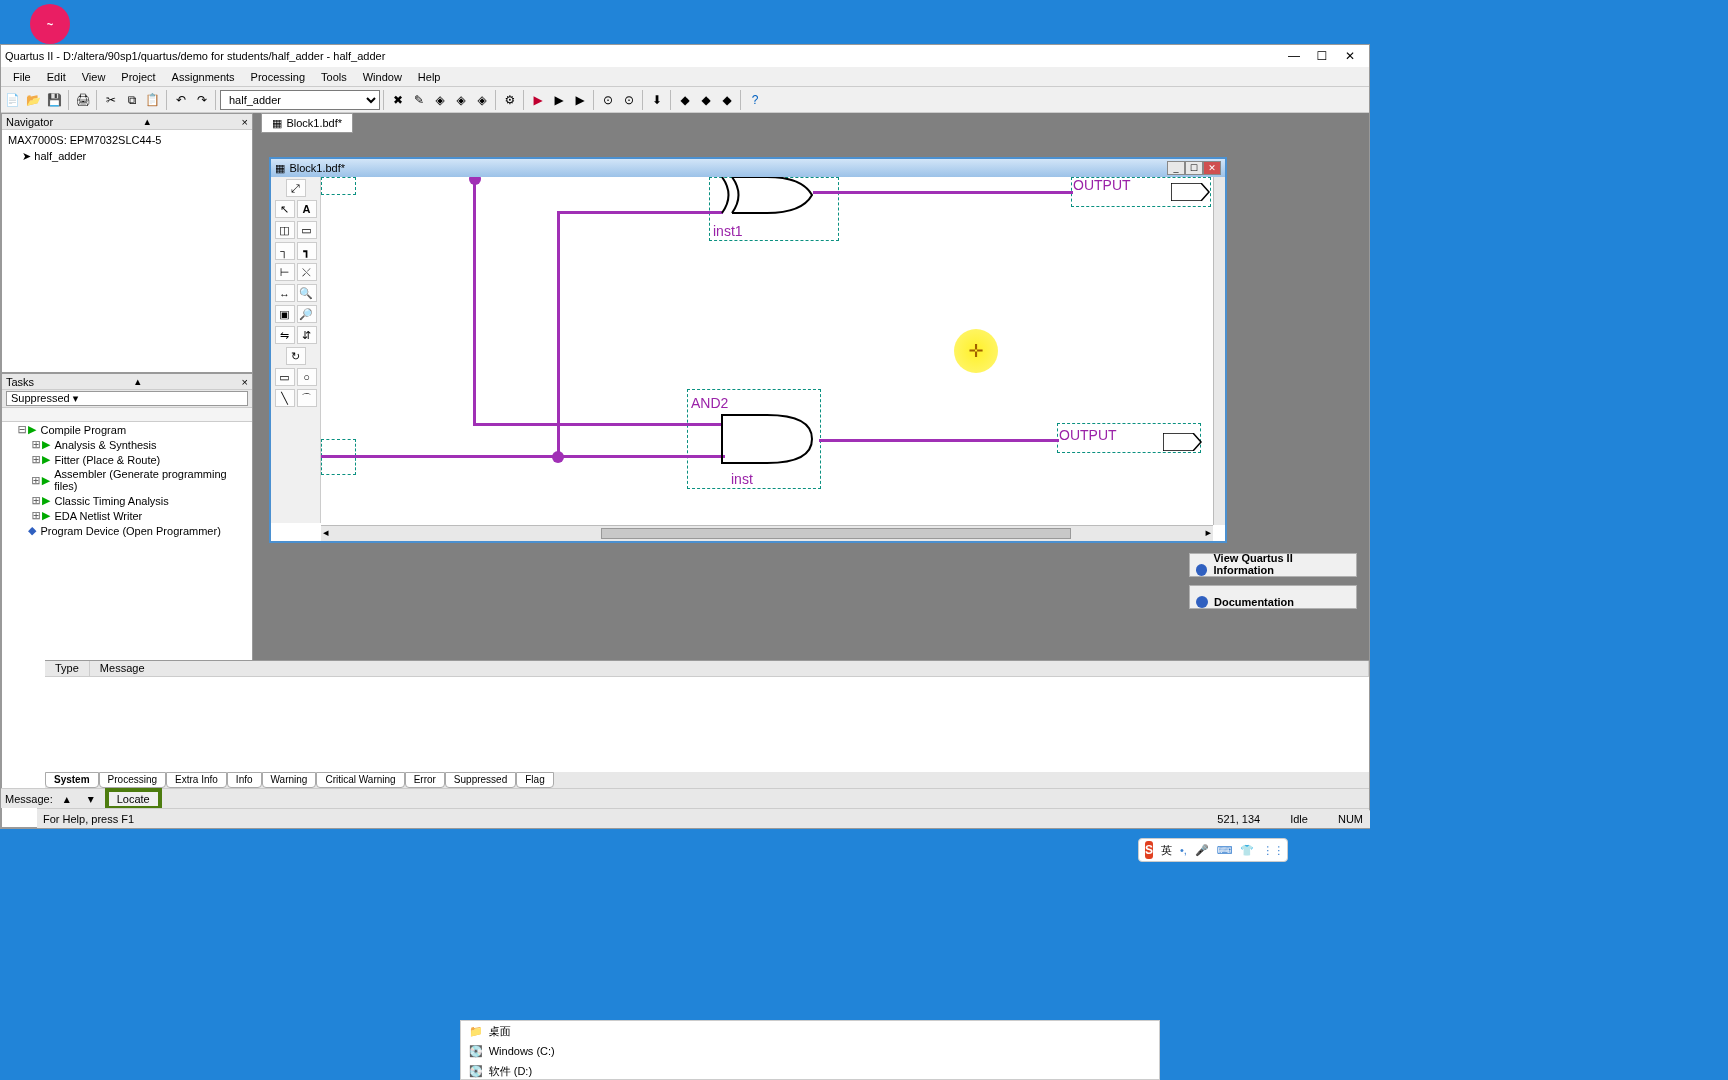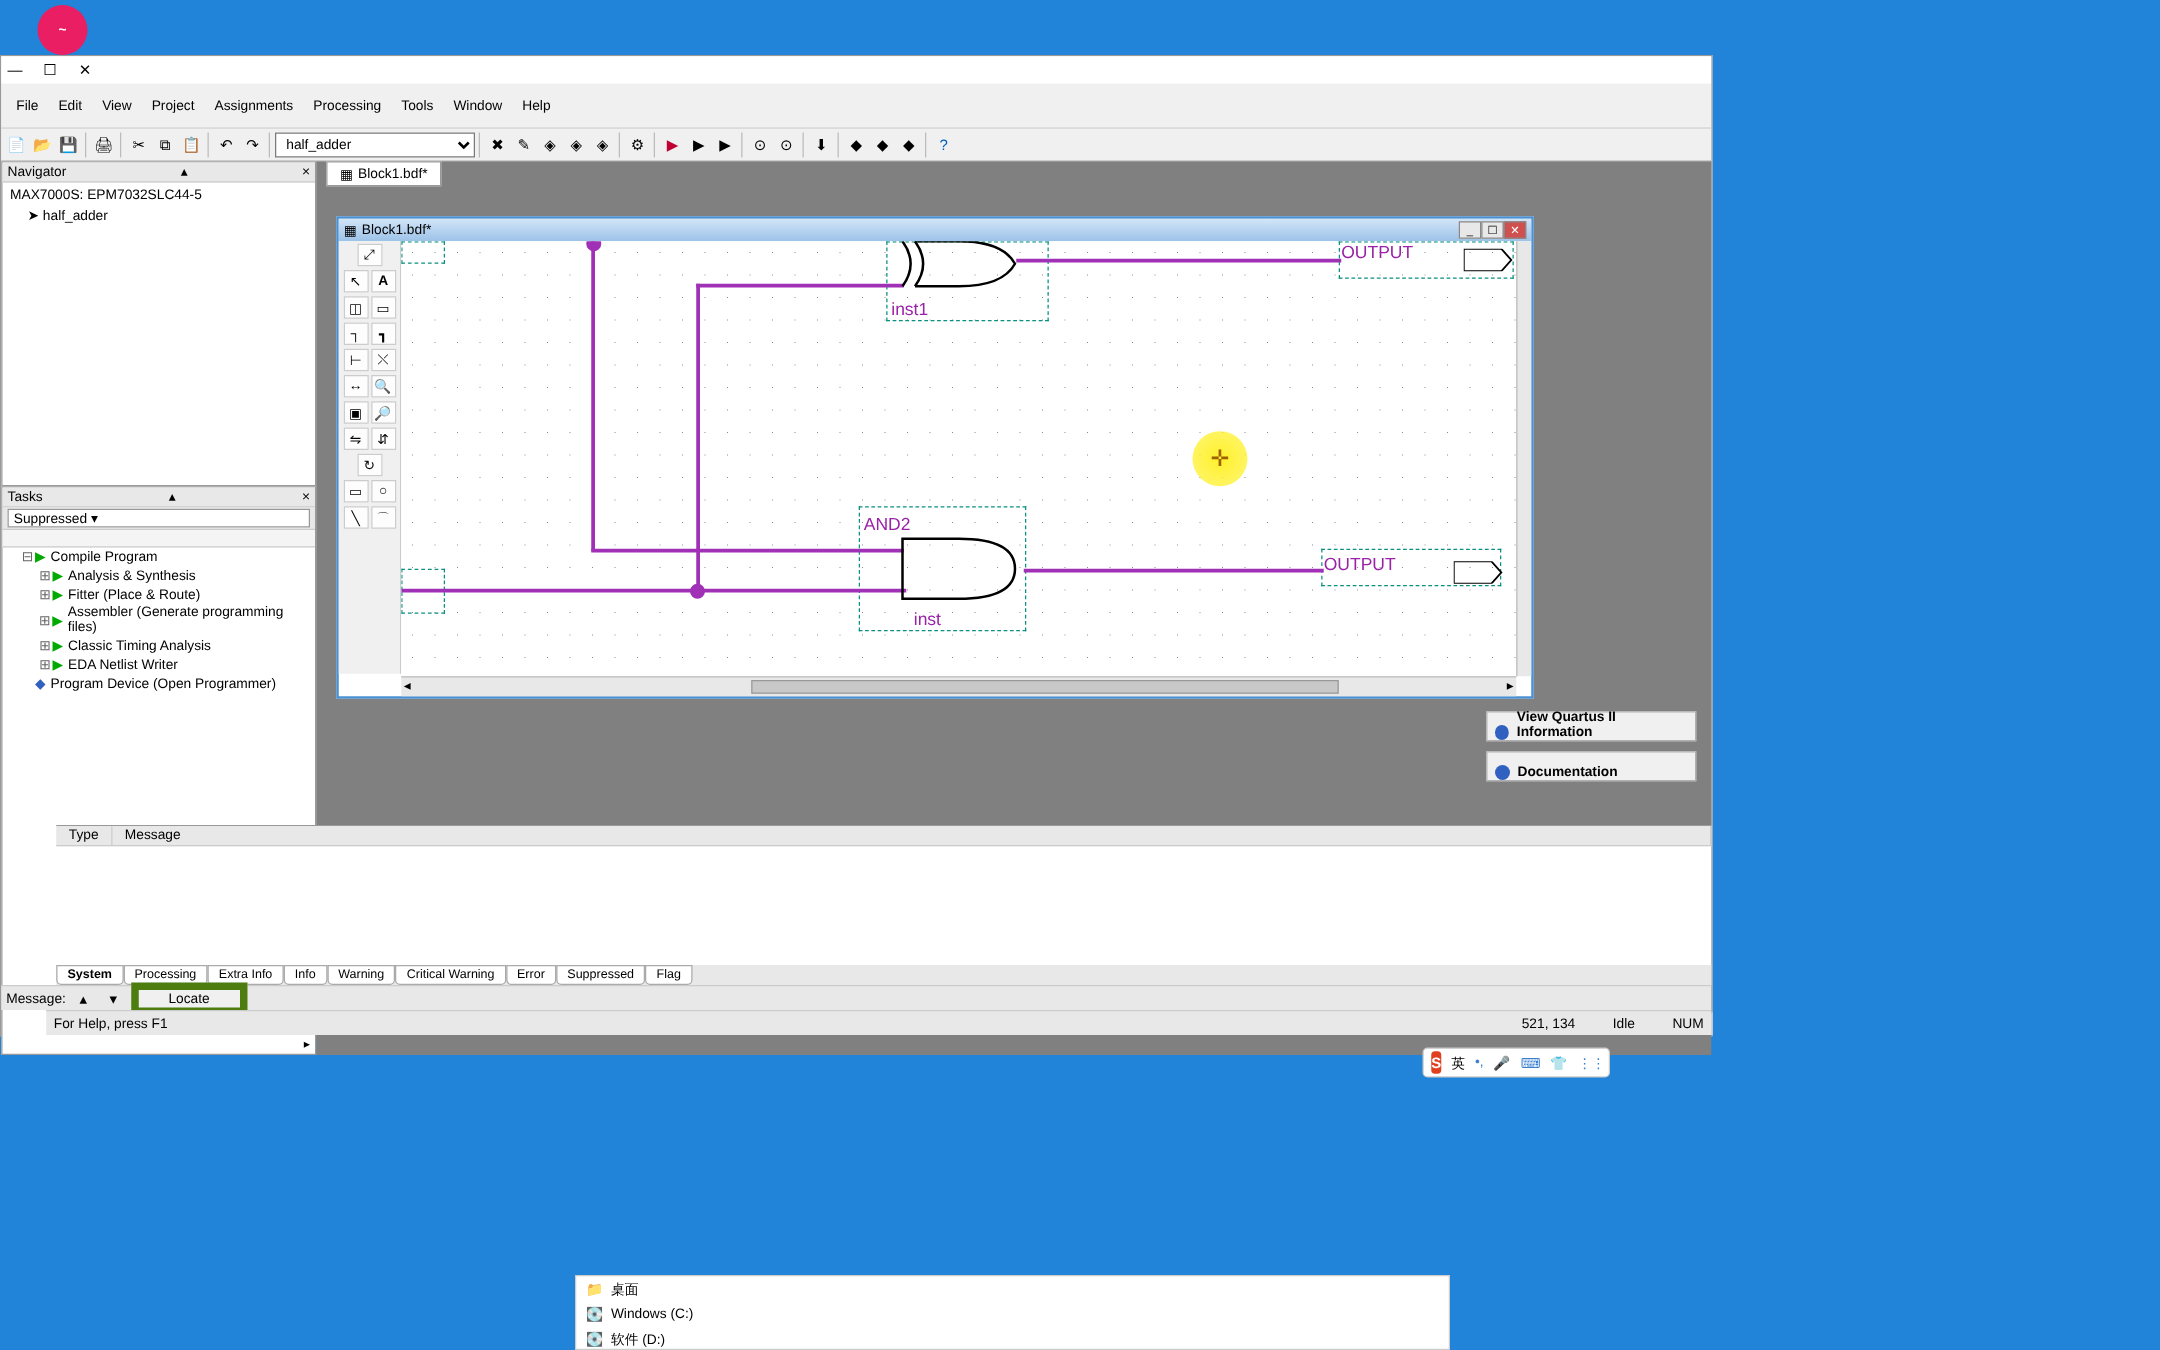--- a/index.html
+++ b/index.html
@@ -3,21 +3,21 @@
   <meta charset="utf-8">
   <style>
     * { margin: 0; padding: 0; box-sizing: border-box; font-family: "Microsoft Sans Serif", Tahoma, sans-serif; font-size: 11px; }
     body { background: #2184d8; width: 1728px; height: 1080px; overflow: hidden; }
     .desktop-icon { position: absolute; top: 4px; left: 30px; width: 40px; height: 40px; background: #e91e63; border-radius: 50%; display: flex; align-items: center; justify-content: center; color: white; font-weight: bold; }
     .app-window { position: absolute; top: 44px; left: 0; width: 1370px; height: 785px; background: #f0f0f0; border: 1px solid #999; }
     .title-bar { background: #fff; height: 22px; display: flex; align-items: center; padding: 0 4px; font-size: 11px; }
     .title-bar .title { flex: 1; }
     .title-controls { display: flex; gap: 14px; margin-right: 8px; }
     .title-controls span { width: 14px; height: 14px; display: flex; align-items: center; justify-content: center; font-size: 12px; cursor: pointer; }
-    .menu-bar { background: #f0f0f0; height: 36px; display: flex; align-items: center; padding: 0 4px; border-bottom: 1px solid #ccc; }
+    .menu-bar { background: #f0f0f0; height: 20px; display: flex; align-items: center; padding: 0 4px; border-bottom: 1px solid #ccc; }
     .menu-bar span { padding: 2px 8px; cursor: pointer; }
     .toolbar { background: #f0f0f0; height: 26px; display: flex; align-items: center; padding: 0 2px; border-bottom: 1px solid #ccc; gap: 1px; }
     .tb-btn { width: 20px; height: 20px; border: 1px solid transparent; display: flex; align-items: center; justify-content: center; cursor: pointer; font-size: 12px; }
     .tb-sep { width: 2px; height: 20px; border-left: 1px solid #bbb; margin: 0 2px; }
     .tb-select { width: 160px; height: 20px; border: 1px solid #7a7a7a; background: white; padding: 0 4px; }
     .main-area { display: flex; height: calc(100% - 68px); }
     .left-panels { width: 252px; display: flex; flex-direction: column; }
     .panel { border: 1px solid #999; margin: 0; }
     .panel-header { height: 16px; background: #e8e8e8; display: flex; align-items: center; padding: 0 4px; border-bottom: 1px solid #ccc; font-size: 10px; }
     .panel-header .close { margin-left: auto; cursor: pointer; }
@@ -56,39 +56,40 @@
     .link-btn { width: 168px; height: 24px; background: #f0f0f0; border: 1px solid #b0b0b0; display: flex; align-items: flex-end; padding: 0 6px; font-size: 10px; font-weight: bold; gap: 6px; cursor: pointer; }
     .link-btn .dot { width: 12px; height: 12px; border-radius: 50%; background: #3060c0; }
     .messages-panel { position: absolute; bottom: 60px; left: 0; right: 0; height: 132px; background: white; border-top: 1px solid #999; }
     .msg-header { height: 16px; background: #e8e8e8; display: flex; border-bottom: 1px solid #ccc; }
     .msg-header span { padding: 1px 10px; border-right: 1px solid #ccc; }
     .msg-tabs { position: absolute; bottom: 0; left: 0; right: 0; height: 16px; display: flex; background: #e8e8e8; }
     .msg-tab { padding: 1px 8px; border: 1px solid #aaa; border-radius: 0 0 4px 4px; background: white; font-size: 10px; cursor: pointer; }
     .msg-tab.first { font-weight: bold; }
     .location-bar { position: absolute; bottom: 40px; left: 0; right: 0; height: 20px; background: #e8e8e8; display: flex; align-items: center; padding: 0 4px; gap: 4px; border-top: 1px solid #ccc; }
     .loc-input { flex: 1; background: white; border: 1px solid #7a7a7a; height: 16px; padding: 0 4px; }
-    .loc-btn { border: 6px solid #4d7c0f; padding: 1px 24px; background: #f0f0f0; cursor: pointer; }
+    .loc-btn { border: 4px solid #4d7c0f; padding: 1px 8px; background: #f0f0f0; cursor: pointer; }
     .status-bar { position: absolute; bottom: 20px; left: 0; right: 0; height: 20px; background: #e8e8e8; display: flex; align-items: center; padding: 0 6px; border-top: 1px solid #ccc; }
     .status-bar .sb-right { margin-left: auto; display: flex; gap: 30px; }
     .taskbar { position: absolute; bottom: 0; left: 460px; width: 700px; height: 60px; background: white; border: 1px solid #ccc; }
     .tb-item { display: flex; align-items: center; height: 20px; padding: 0 8px; gap: 6px; font-size: 11px; }
     .ime { position: absolute; right: 440px; top: 838px; width: 150px; height: 24px; background: white; border: 1px solid #ccc; border-radius: 4px; display: flex; align-items: center; padding: 0 6px; gap: 8px; }
     .ime .s { width: 18px; height: 18px; background: #e04020; color: white; border-radius: 3px; display: flex; align-items: center; justify-content: center; font-weight: bold; font-size: 12px; }
     .hscroll { position: absolute; left: 50px; right: 12px; bottom: 0; height: 16px; background: #e8e8e8; border-top: 1px solid #bbb; }
     .hscroll .thumb { position: absolute; left: 280px; width: 470px; top: 2px; bottom: 2px; background: #c8c8c8; border: 1px solid #999; }
     .vscroll { position: absolute; right: 0; top: 18px; bottom: 16px; width: 12px; background: #e8e8e8; border-left: 1px solid #bbb; }
   </style>
 </head>
 <body>
 
 <div class="desktop-icon">~</div>
 
 <div class="app-window">
 
   <div class="title-bar">
+    <span class="title">Quartus II - D:/altera/90sp1/quartus/demo for students/half_adder - half_adder</span>
     <div class="title-controls">
       <span>—</span>
       <span>☐</span>
       <span>✕</span>
     </div>
   </div>
 
   <div class="menu-bar">
     <span>File</span>
     <span>Edit</span>

